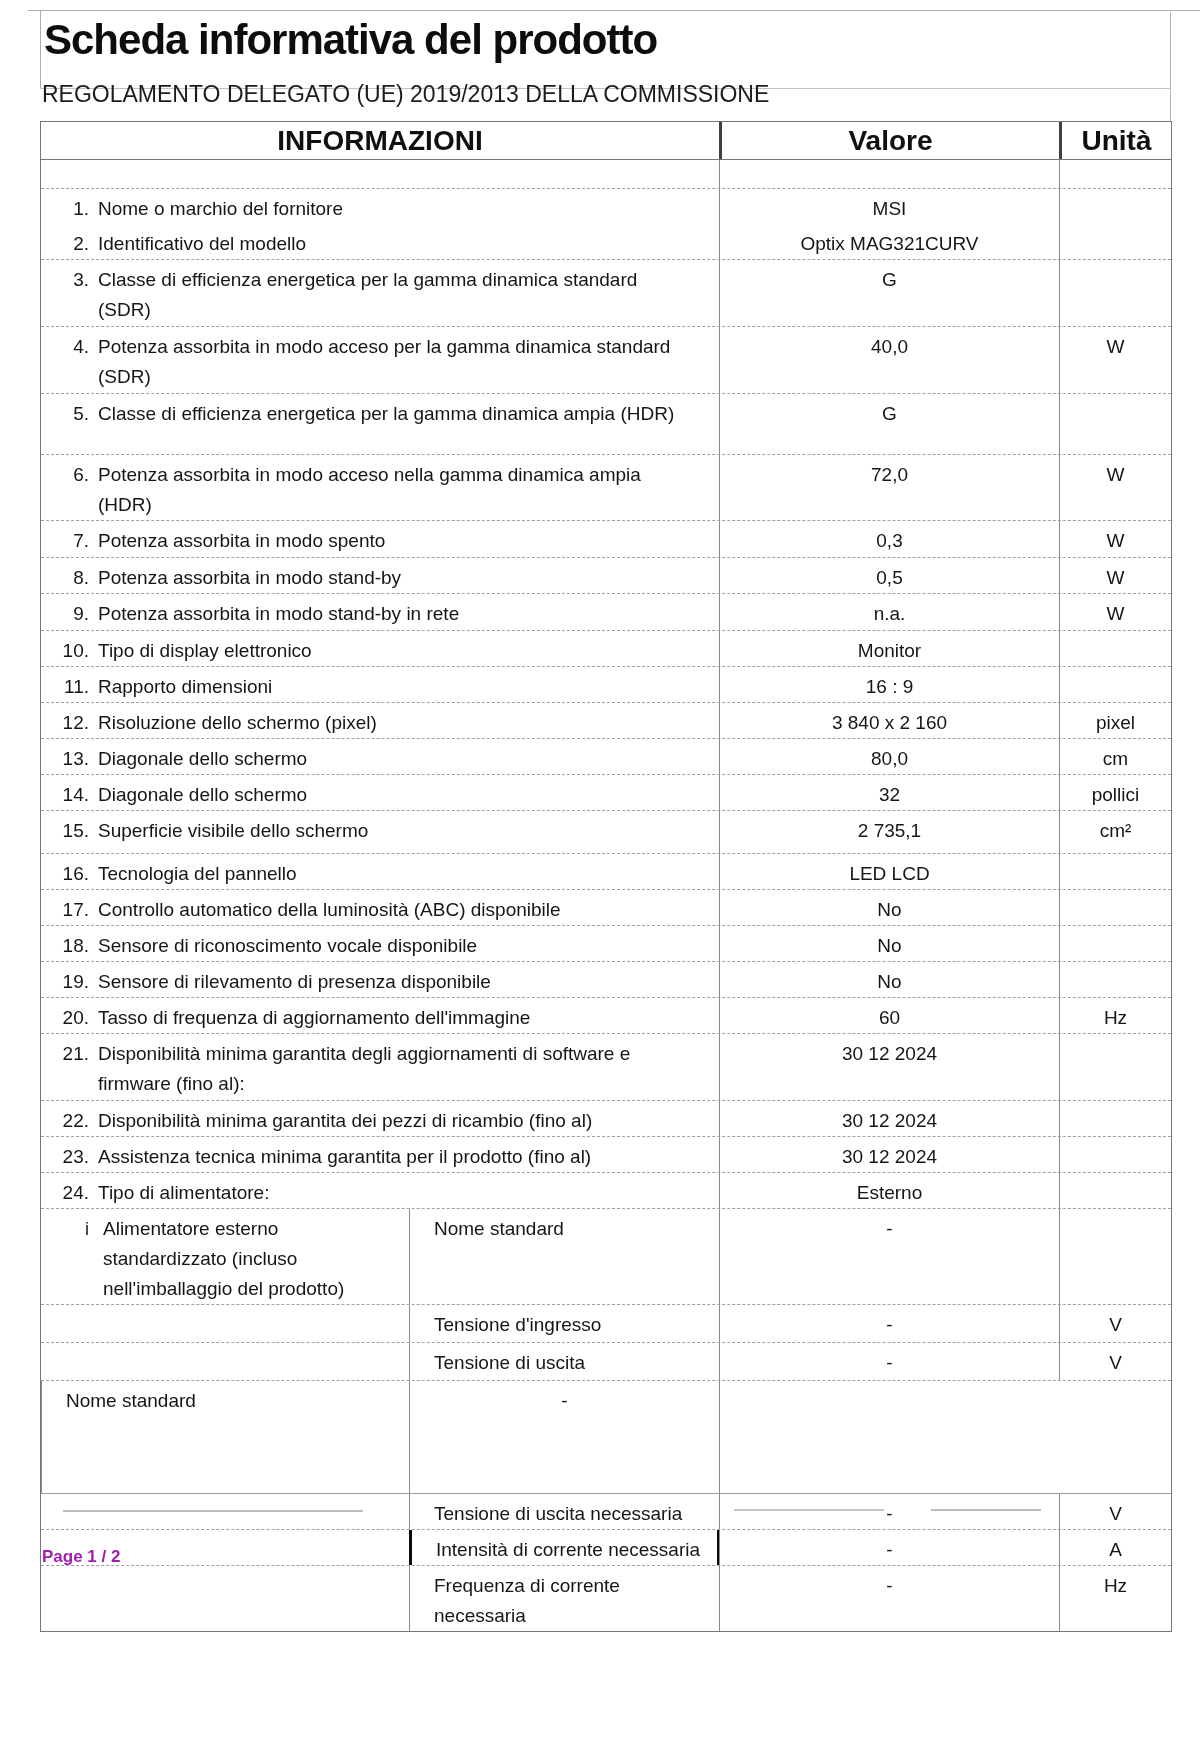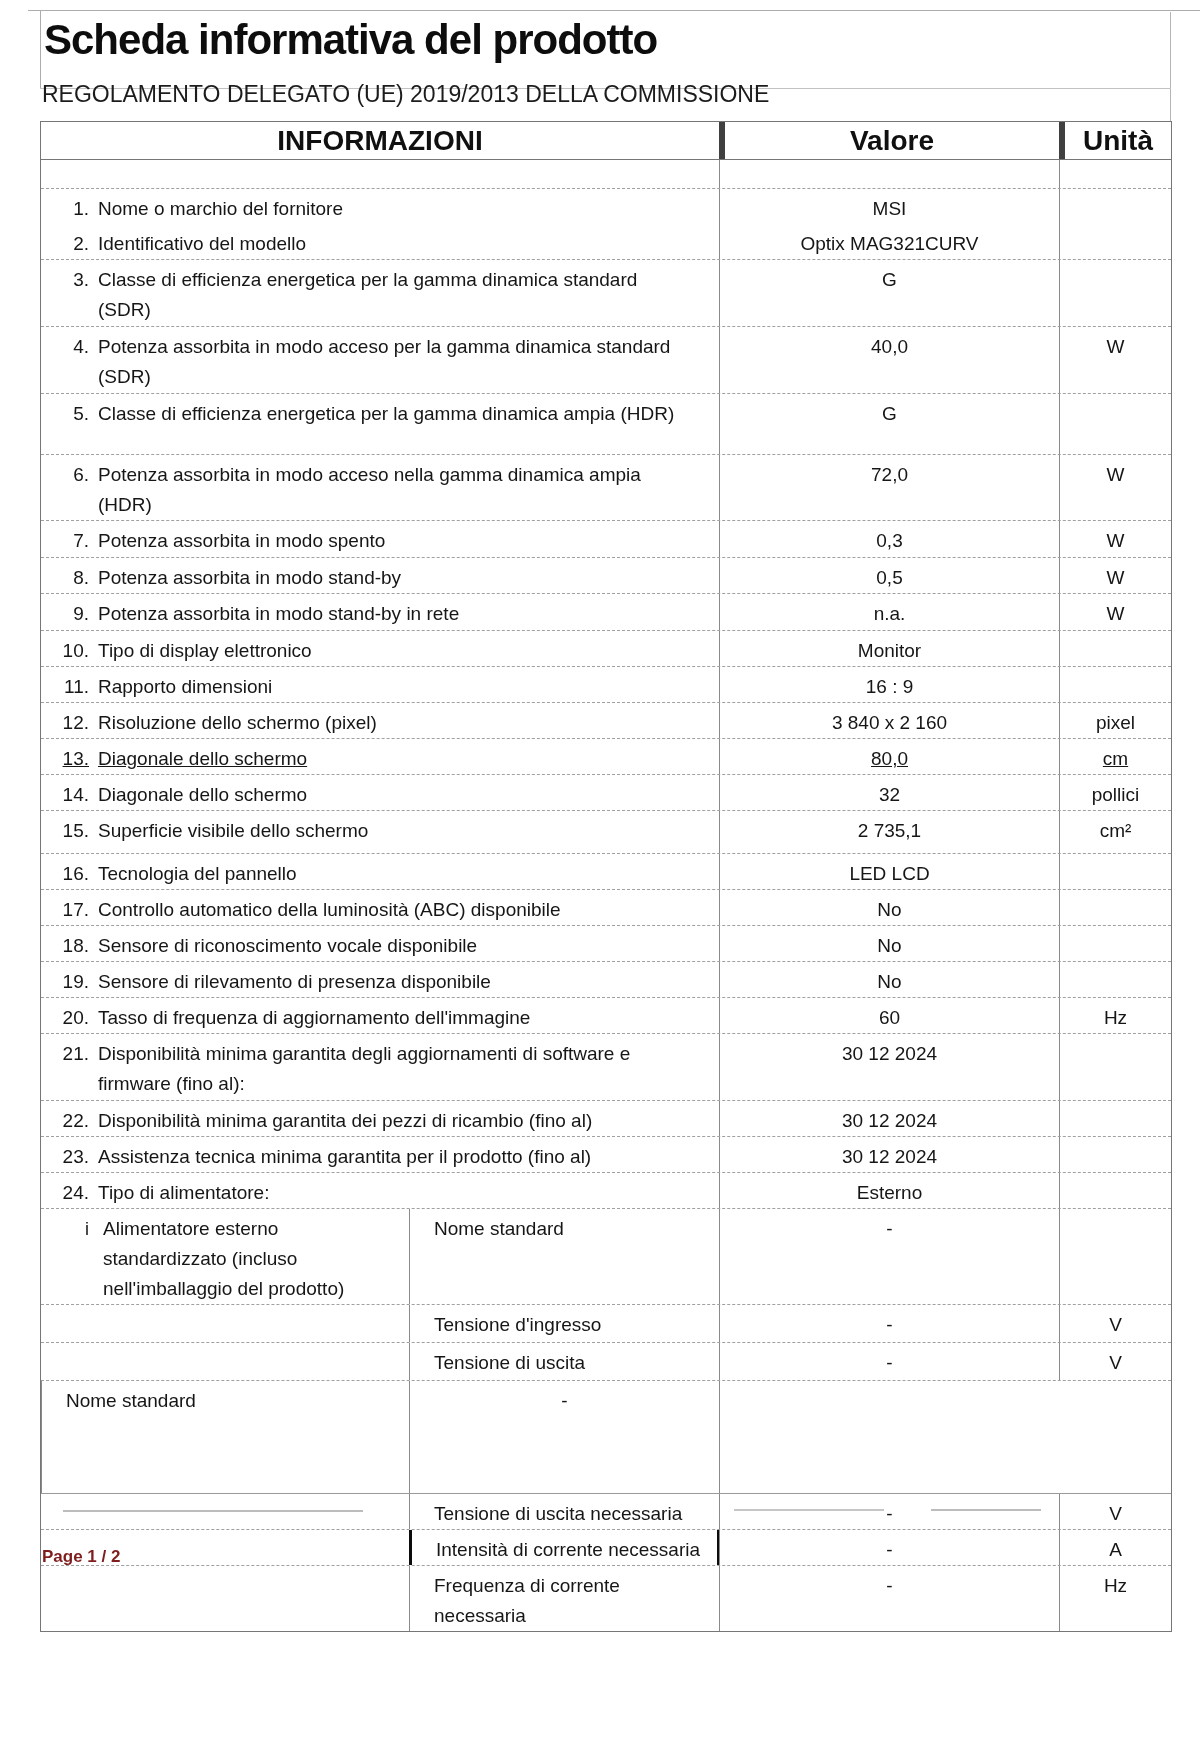--- a/index.html
+++ b/index.html
@@ -31,21 +31,21 @@
     position:absolute;left:40px;top:121px;width:1130px;
     border:1px solid #767676;background:#fff;box-sizing:content-box;
   }
   .t-head{
     display:grid;grid-template-columns:678px 340px 112px;
     height:37px;border-bottom:1px solid #767676;
   }
   .t-head .hc{
     font-size:28px;font-weight:bold;text-align:center;line-height:37px;color:#101010;
   }
-  .t-head .hc + .hc{border-left:6px solid #404040;}
+  .t-head .hc + .hc{border-left:3px solid #404040;}
 
   .t-row{display:grid;grid-template-columns:678px 340px 112px;border-top:1px dashed #a0a0a0;}
   .t-row.spacer{border-top:none;height:28px;}
   .t-row:nth-child(2){border-top:none;}
 
   .p-row{display:grid;grid-template-columns:368px 310px 340px 112px;border-top:1px dashed #a0a0a0;}
 
   .c{position:relative;box-sizing:border-box;padding-top:5px;font-size:19px;}
   .label-c{display:flex;align-items:flex-start;padding-left:18px;padding-right:10px;}
   .num{width:30px;text-align:right;flex:0 0 30px;line-height:30px;}
@@ -62,21 +62,21 @@
   .sub-c.hl{border-left:3px solid #0c0c0c;border-right:3px solid #0c0c0c;margin-right:-1px;}
 
   
   .art .p1::after{content:"";position:absolute;left:22px;top:16px;width:300px;height:2px;background:#bcbcbc;}
   .art .val-c::after{content:"";position:absolute;right:18px;top:15px;width:110px;height:2px;background:#bcbcbc;}
   .art .val-c::before{content:"";position:absolute;left:14px;top:15px;width:150px;height:2px;background:#c6c6c6;}
   .art{border-top:1px solid #9a9a9a;}
 
   .page-footer{
     position:absolute;left:42px;top:1547px;
-    font-size:17px;font-weight:bold;color:#7f1d1d;
+    font-size:17px;font-weight:bold;color:#a21caf;
   }
 </style>
 </head>
 <body>
 
 <div class="page">
 
   <div class="line l-top"></div>
   <div class="line l-left"></div>
   <div class="line l-right"></div>
@@ -188,21 +188,21 @@
     <div class="c unit-c"></div>
   </div>
         <div class="t-row" style="min-height: 34px;">
     <div class="c label-c">
       <span class="num">12.</span>
       <span class="lbl">Risoluzione dello schermo (pixel)</span>
     </div>
     <div class="c val-c">3 840 x 2 160</div>
     <div class="c unit-c">pixel</div>
   </div>
-        <div class="t-row" style="min-height: 33px; text-decoration: underline;">
+        <div class="t-row" style="min-height: 33px;">
     <div class="c label-c">
       <span class="num">13.</span>
       <span class="lbl">Diagonale dello schermo</span>
     </div>
     <div class="c val-c">80,0</div>
     <div class="c unit-c">cm</div>
   </div>
         <div class="t-row" style="min-height: 34px;">
     <div class="c label-c">
       <span class="num">14.</span>

